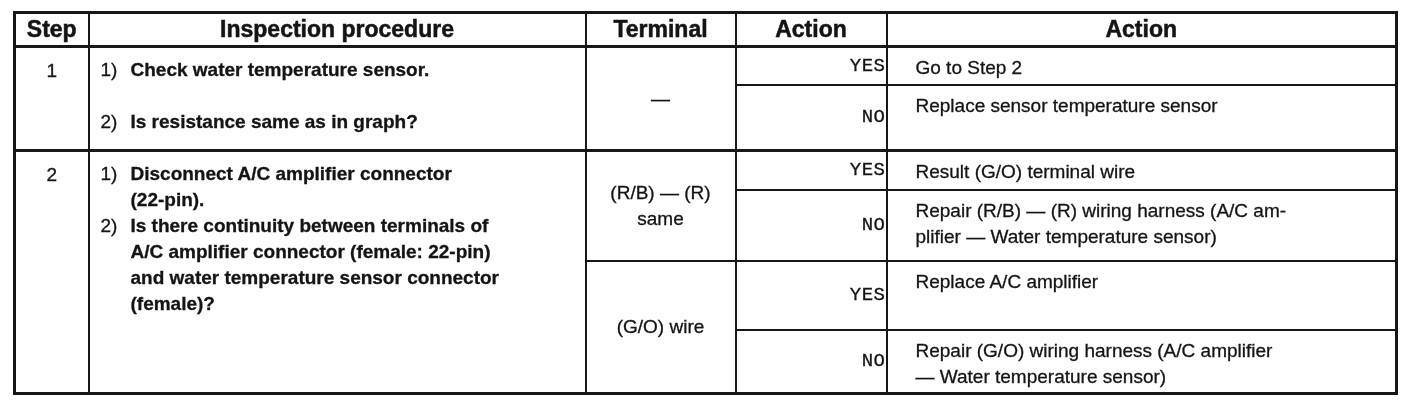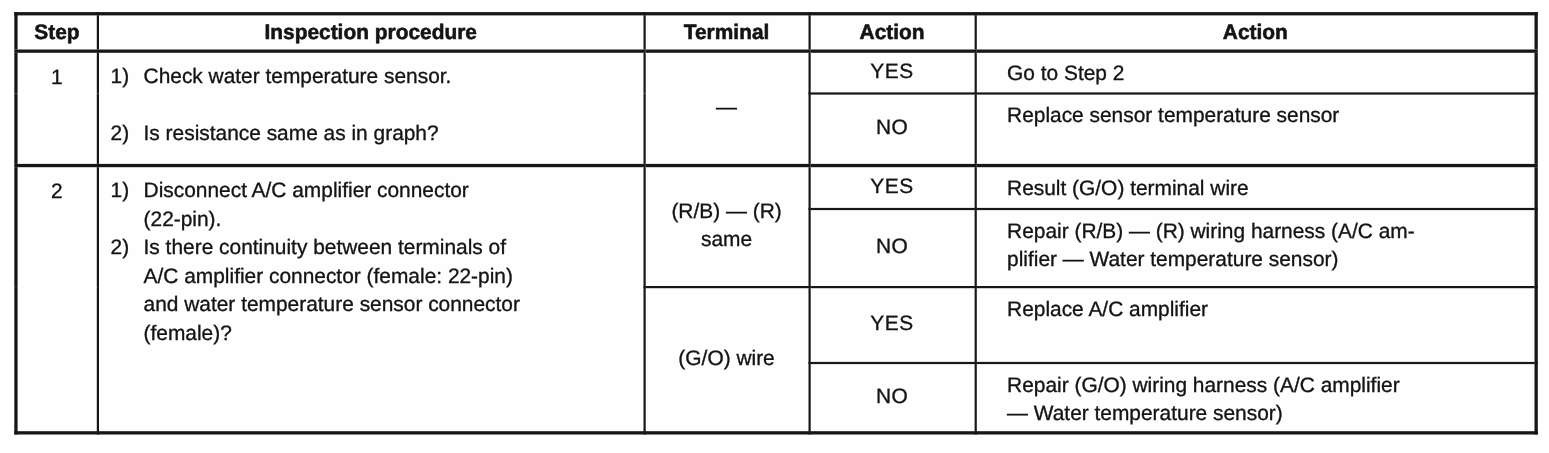--- a/index.html
+++ b/index.html
@@ -23,21 +23,21 @@
     -webkit-text-stroke: 0.3px #141414;
   }
   table.diag, table.diag th, table.diag td {
     border: 2px solid #171717;
   }
   table.diag {
     border-width: 3px;
   }
   th {
     border-bottom-width: 3px !important;
-    font-size: 19px;
+    font-size: 23px;
     font-weight: bold;
     text-align: center;
     vertical-align: middle;
     padding: 0;
     -webkit-text-stroke: 0.5px #141414;
   }
   tr.step-start td {
     border-top-width: 3px;
   }
   td {
@@ -60,31 +60,32 @@
   }
   td.proc-cell {
     vertical-align: top;
     padding: 9px 8px 0 11px;
   }
   .proc-list { display: flex; flex-direction: column; }
   .proc-list.gap-wide { row-gap: 26px; }
   .proc-list.gap-none { row-gap: 0; }
   .pi { display: flex; }
   .pn { flex: 0 0 30px; }
-  .pt { white-space: pre-line; }
+  .pt { white-space: pre-line; font-weight: bold; }
 
   td.term-cell {
     text-align: center;
     vertical-align: middle;
     white-space: pre-line;
   }
   td.res-cell {
-    text-align: center;
+    text-align: right;
     vertical-align: middle;
     letter-spacing: 0.5px;
+    font-family: Liberation Mono, monospace;
   }
   td.act-cell {
     vertical-align: top;
     padding: 7px 6px 0 28px;
     white-space: pre-line;
   }
 </style>
 </head>
 <body>
 

